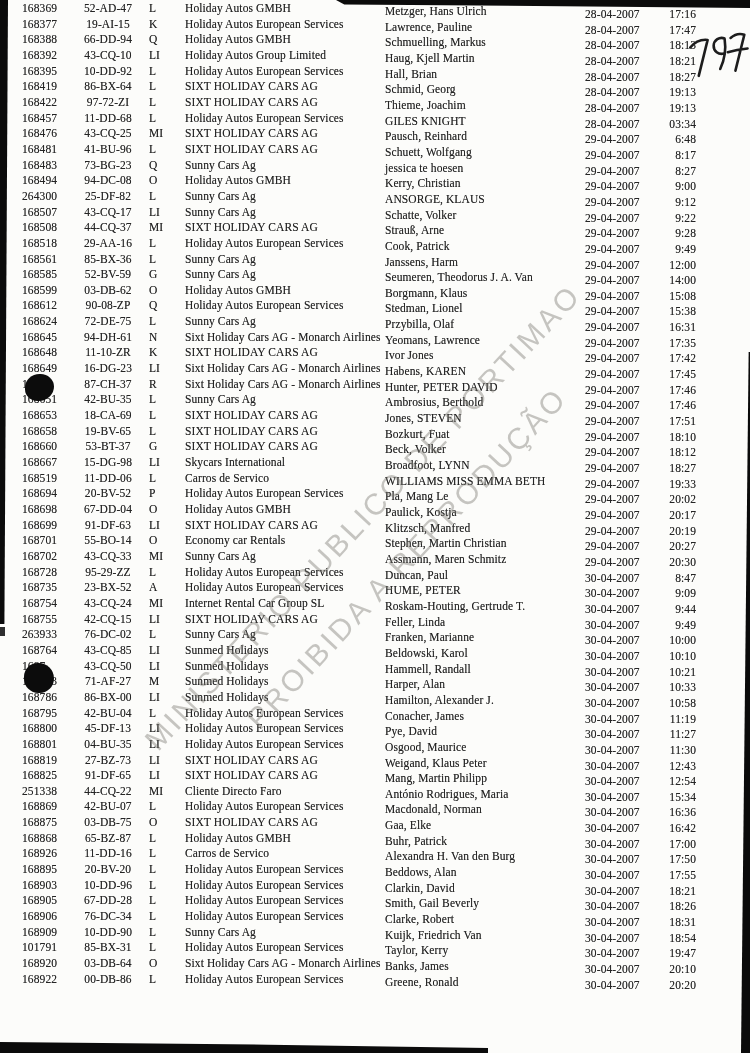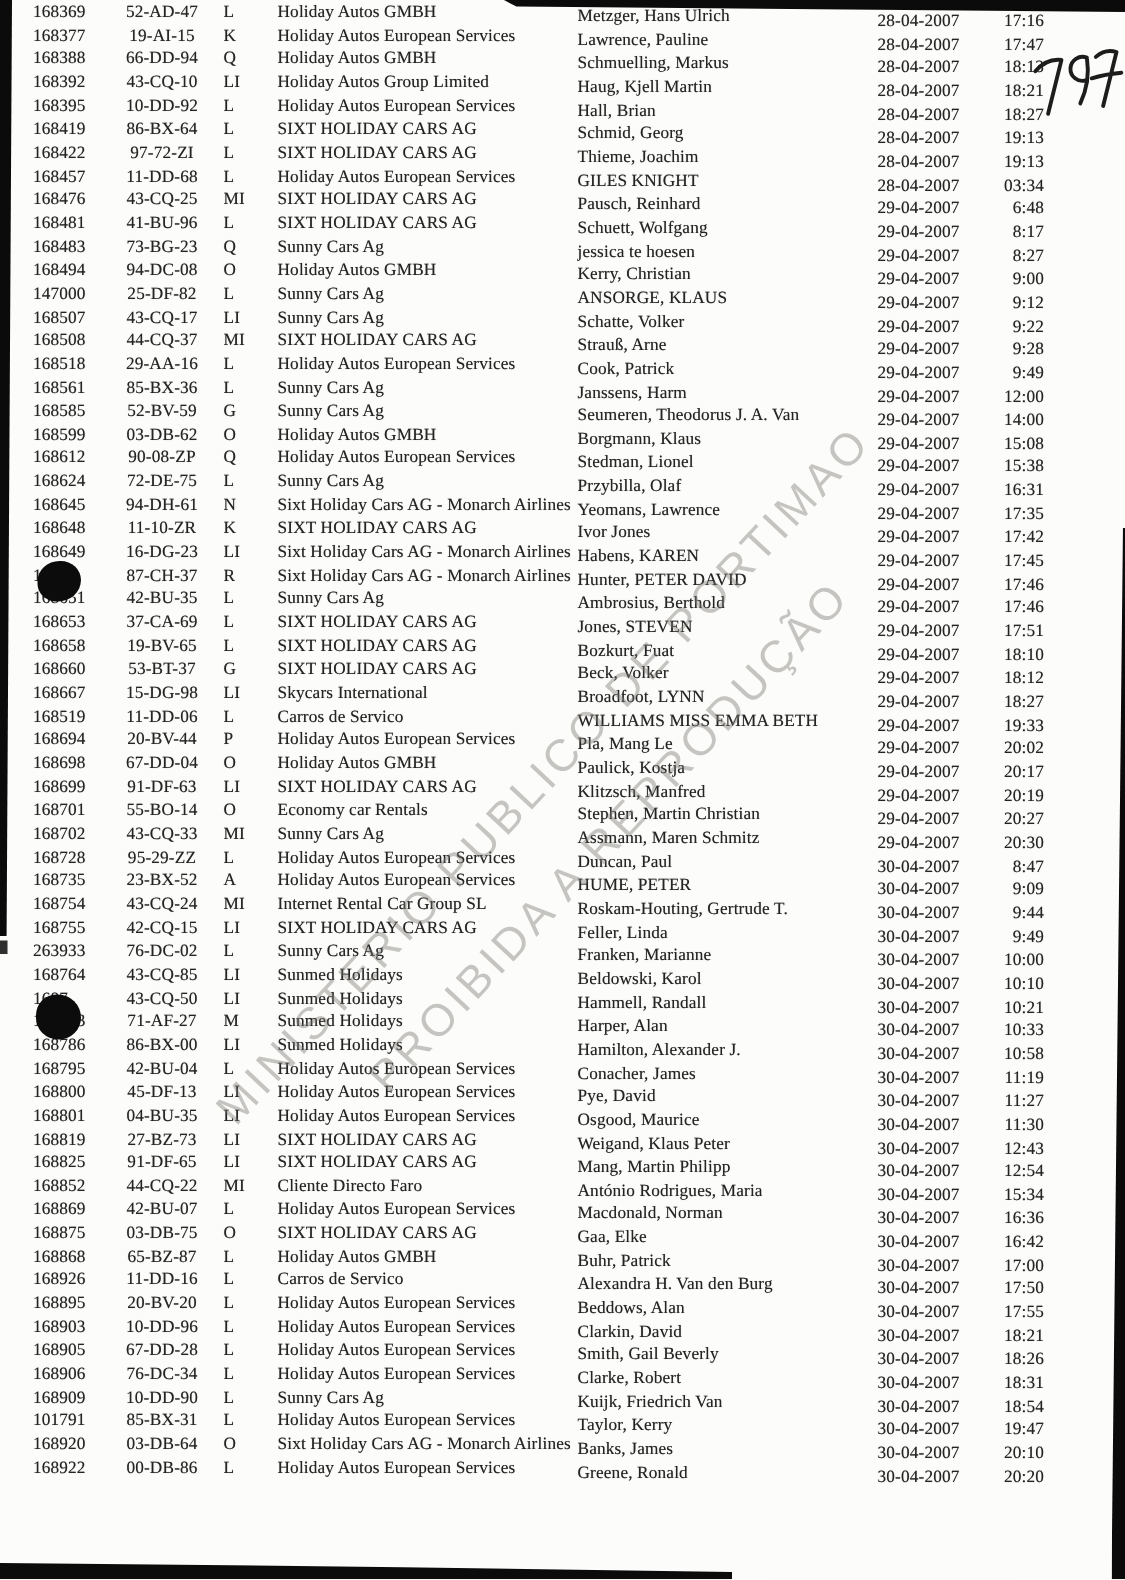--- a/index.html
+++ b/index.html
@@ -167,21 +167,21 @@
       <span class="c id">168494</span>
       <span class="c plate">94-DC-08</span>
       <span class="c code">O</span>
       <span class="c company">Holiday Autos GMBH</span>
       <span class="c name">Kerry, Christian</span>
       <span class="c date">29-04-2007</span>
       <span class="c time">9:00</span>
     </div>
 
     <div class="row">
-      <span class="c id">147000</span>
+      <span class="c id">264300</span>
       <span class="c plate">25-DF-82</span>
       <span class="c code">L</span>
       <span class="c company">Sunny Cars Ag</span>
       <span class="c name">ANSORGE, KLAUS</span>
       <span class="c date">29-04-2007</span>
       <span class="c time">9:12</span>
     </div>
 
     <div class="row">
       <span class="c id">168507</span>
@@ -308,21 +308,21 @@
       <span class="c plate">42-BU-35</span>
       <span class="c code">L</span>
       <span class="c company">Sunny Cars Ag</span>
       <span class="c name">Ambrosius, Berthold</span>
       <span class="c date">29-04-2007</span>
       <span class="c time">17:46</span>
     </div>
 
     <div class="row">
       <span class="c id">168653</span>
-      <span class="c plate">37-CA-69</span>
+      <span class="c plate">18-CA-69</span>
       <span class="c code">L</span>
       <span class="c company">SIXT HOLIDAY CARS AG</span>
       <span class="c name">Jones, STEVEN</span>
       <span class="c date">29-04-2007</span>
       <span class="c time">17:51</span>
     </div>
 
     <div class="row">
       <span class="c id">168658</span>
       <span class="c plate">19-BV-65</span>
@@ -358,21 +358,21 @@
       <span class="c plate">11-DD-06</span>
       <span class="c code">L</span>
       <span class="c company">Carros de Servico</span>
       <span class="c name">WILLIAMS MISS EMMA BETH</span>
       <span class="c date">29-04-2007</span>
       <span class="c time">19:33</span>
     </div>
 
     <div class="row">
       <span class="c id">168694</span>
-      <span class="c plate">20-BV-44</span>
+      <span class="c plate">20-BV-52</span>
       <span class="c code">P</span>
       <span class="c company">Holiday Autos European Services</span>
       <span class="c name">Pla, Mang Le</span>
       <span class="c date">29-04-2007</span>
       <span class="c time">20:02</span>
     </div>
 
     <div class="row">
       <span class="c id">168698</span>
       <span class="c plate">67-DD-04</span>
@@ -547,21 +547,21 @@
       <span class="c id">168825</span>
       <span class="c plate">91-DF-65</span>
       <span class="c code">LI</span>
       <span class="c company">SIXT HOLIDAY CARS AG</span>
       <span class="c name">Mang, Martin Philipp</span>
       <span class="c date">30-04-2007</span>
       <span class="c time">12:54</span>
     </div>
 
     <div class="row">
-      <span class="c id">168852</span>
+      <span class="c id">251338</span>
       <span class="c plate">44-CQ-22</span>
       <span class="c code">MI</span>
       <span class="c company">Cliente Directo Faro</span>
       <span class="c name">António Rodrigues, Maria</span>
       <span class="c date">30-04-2007</span>
       <span class="c time">15:34</span>
     </div>
 
     <div class="row">
       <span class="c id">168869</span>

